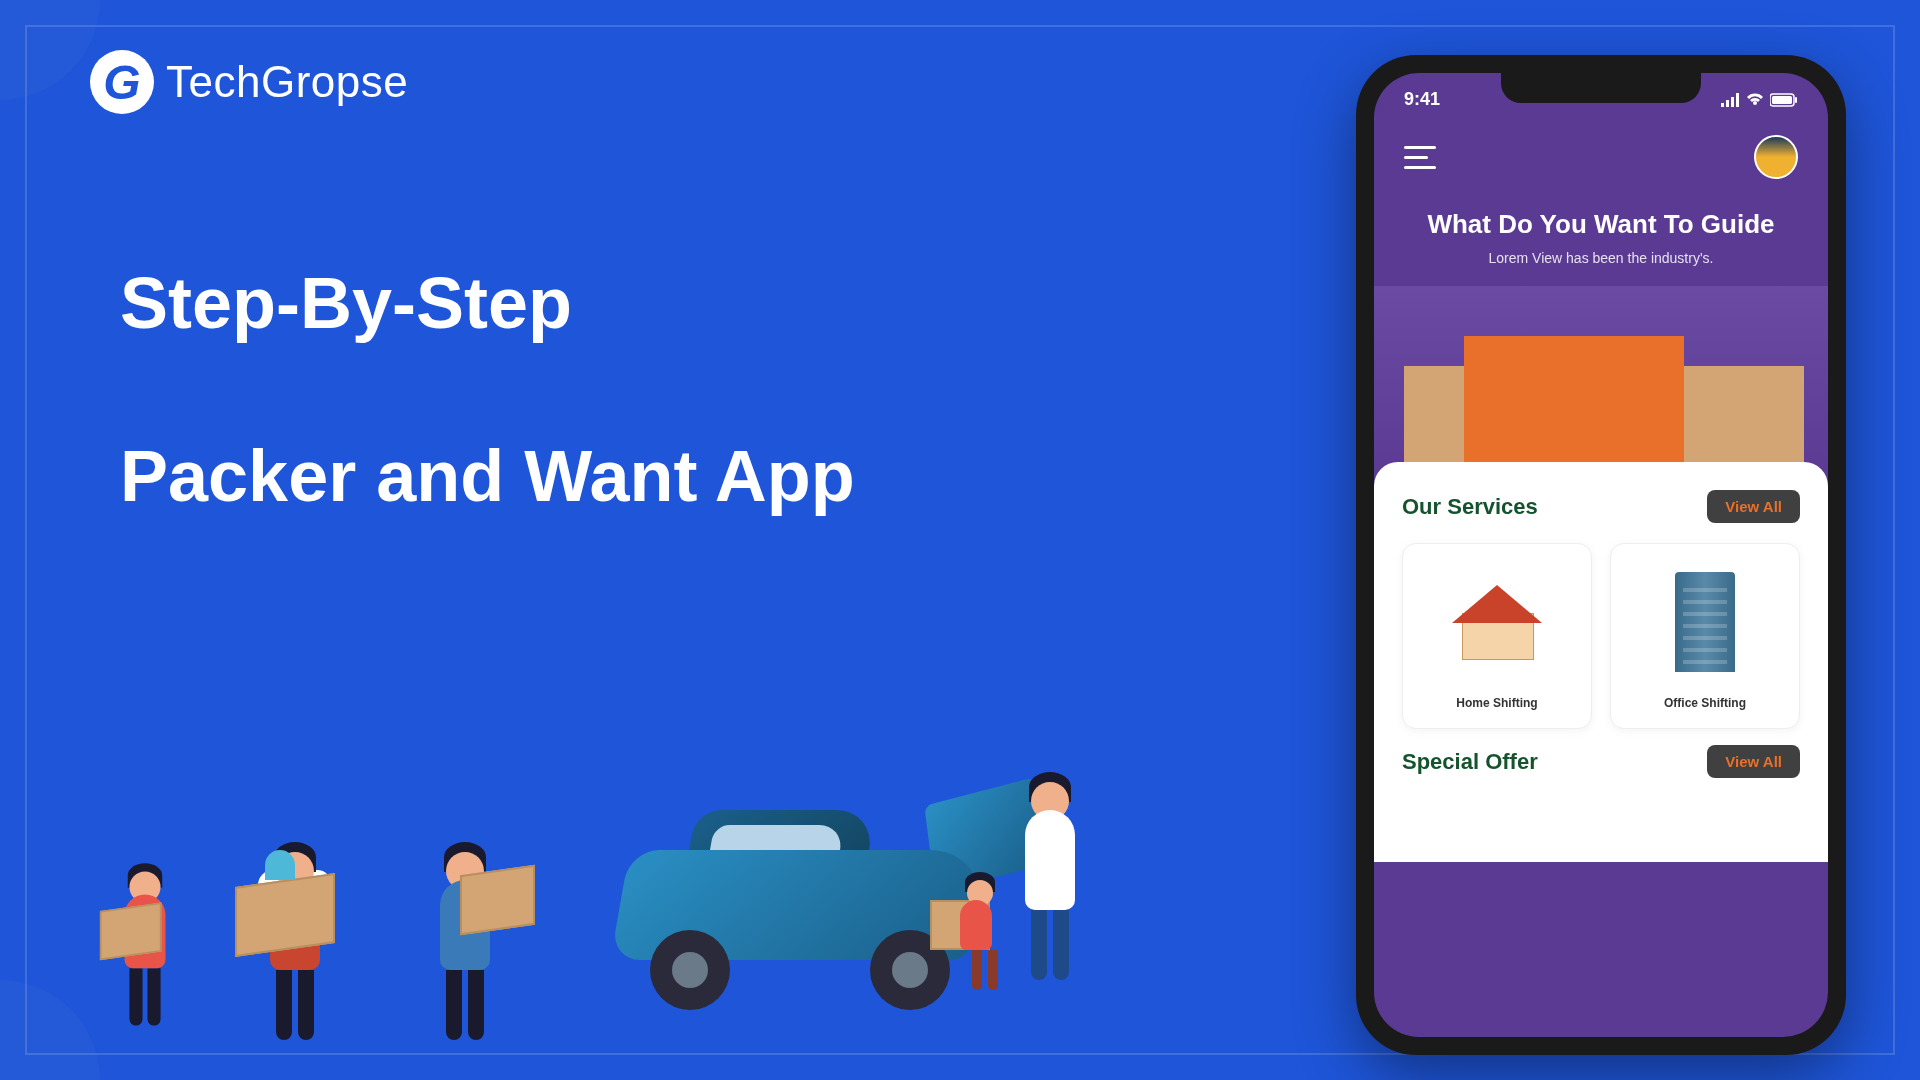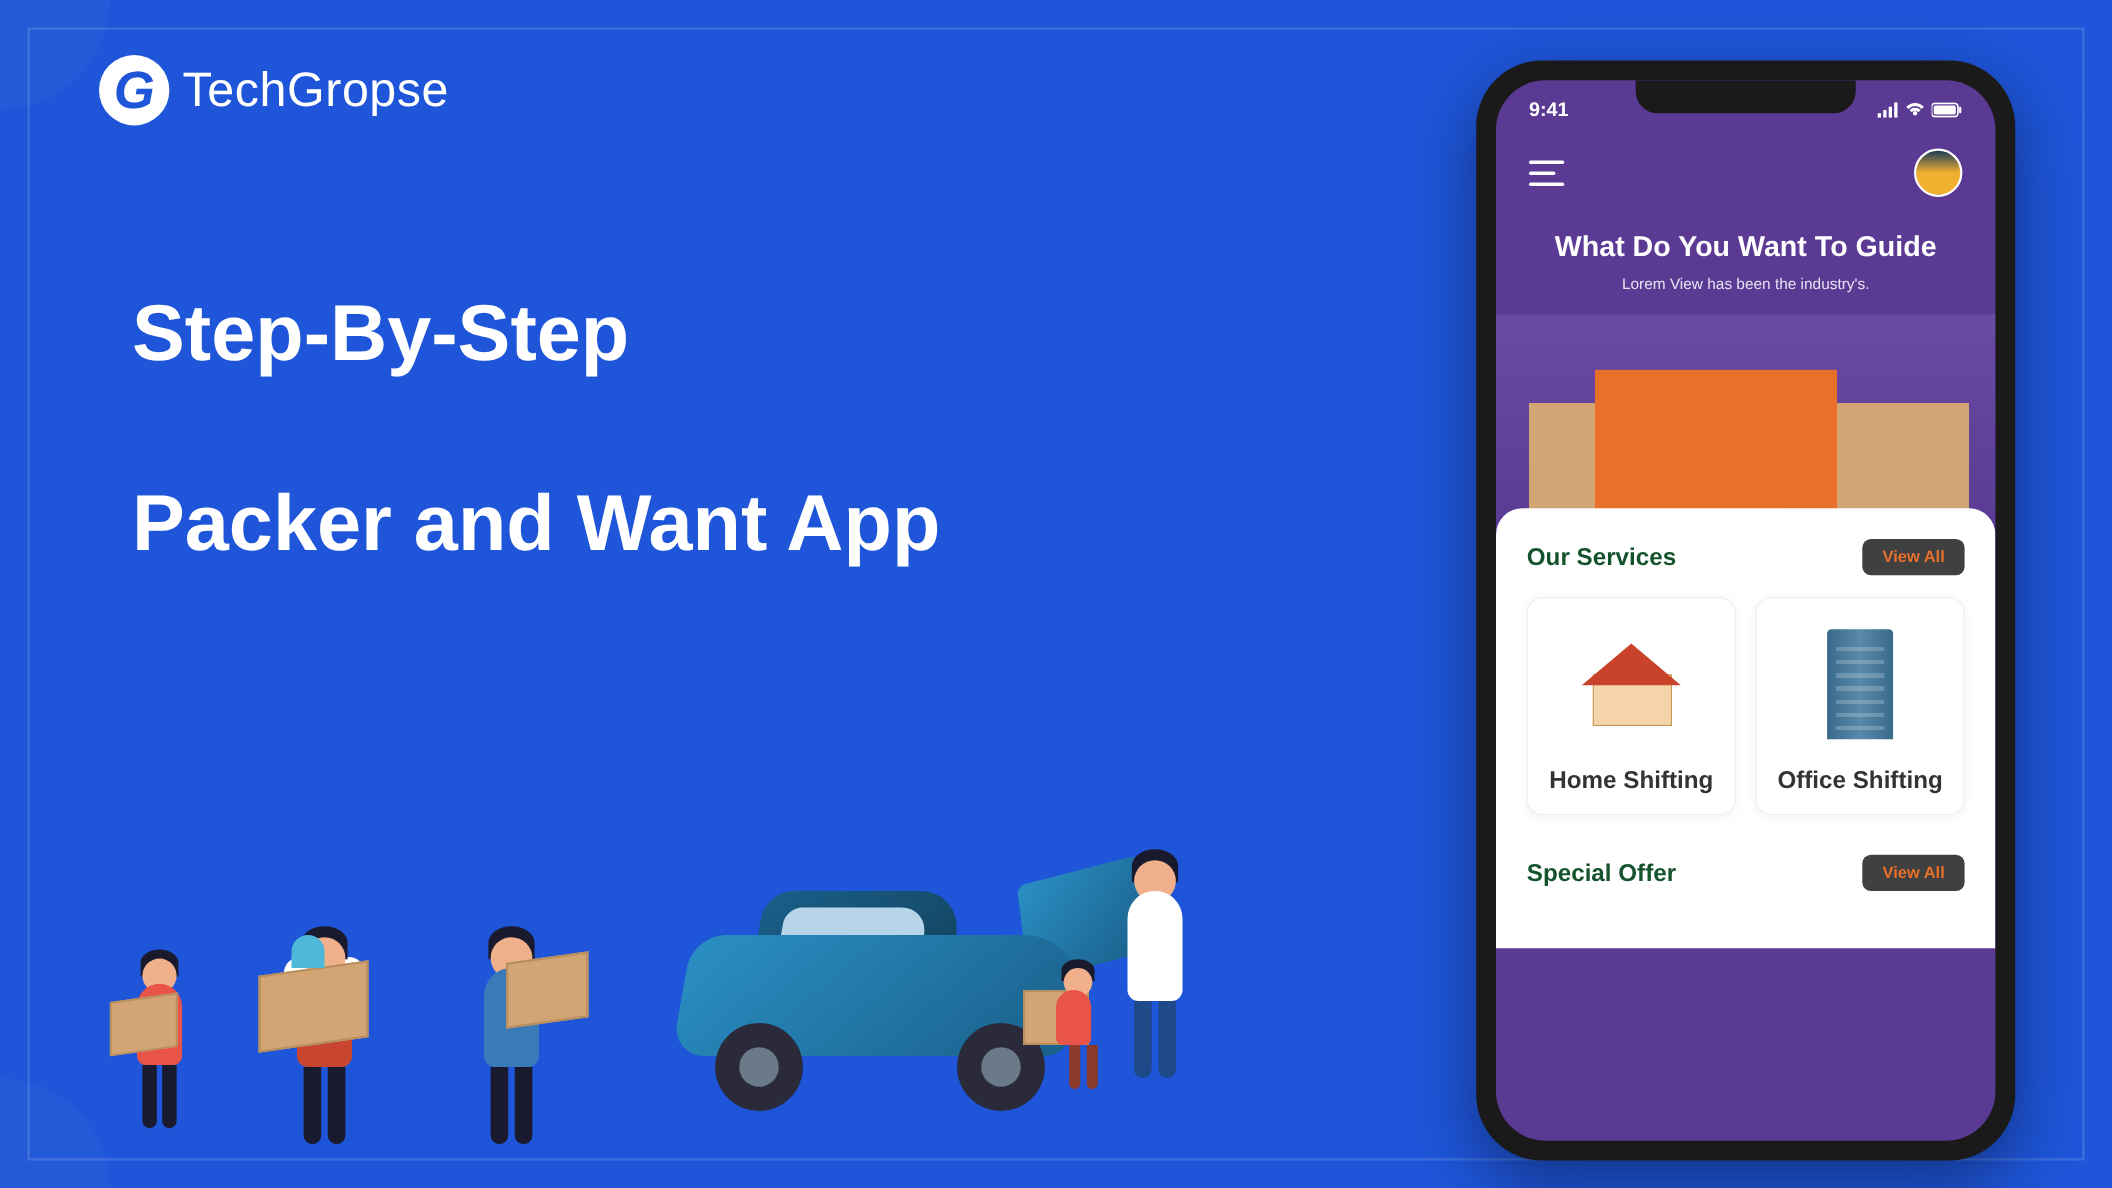--- a/index.html
+++ b/index.html
@@ -259,21 +259,21 @@
       bottom: 60px;
       width: 60px;
       height: 50px;
       background: #d4a574;
       border: 2px solid #b8905f;
     }
     
     
     .phone {
       position: absolute;
-      right: 88px;
+      right: 74px;
       top: 55px;
       width: 490px;
       height: 1000px;
       background: #1a1a1a;
       border-radius: 60px;
       padding: 18px;
       box-shadow: 0 20px 60px rgba(0,0,0,0.4);
     }
     .phone-screen {
       width: 100%;
@@ -475,26 +475,26 @@
       border-radius: 4px 4px 0 0;
       position: relative;
     }
     .building-ico::after {
       content: '';
       position: absolute;
       inset: 8px;
       background: repeating-linear-gradient(0deg, rgba(255,255,255,0.2) 0px, rgba(255,255,255,0.2) 4px, transparent 4px, transparent 12px);
     }
     .service-label {
-      font-size: 22px;
+      font-size: 12px;
       font-weight: 600;
       color: #333;
     }
     
-    .section-head.second { margin-top: 36px; }
+    .section-head.second { margin-top: 16px; }
   </style>
 </head>
 <body>
 
 <div class="corner-circle corner-tl"></div>
 <div class="corner-circle corner-bl"></div>
 <div class="frame-border"></div>
 
 <div class="logo">
   <div class="logo-icon">G</div>

